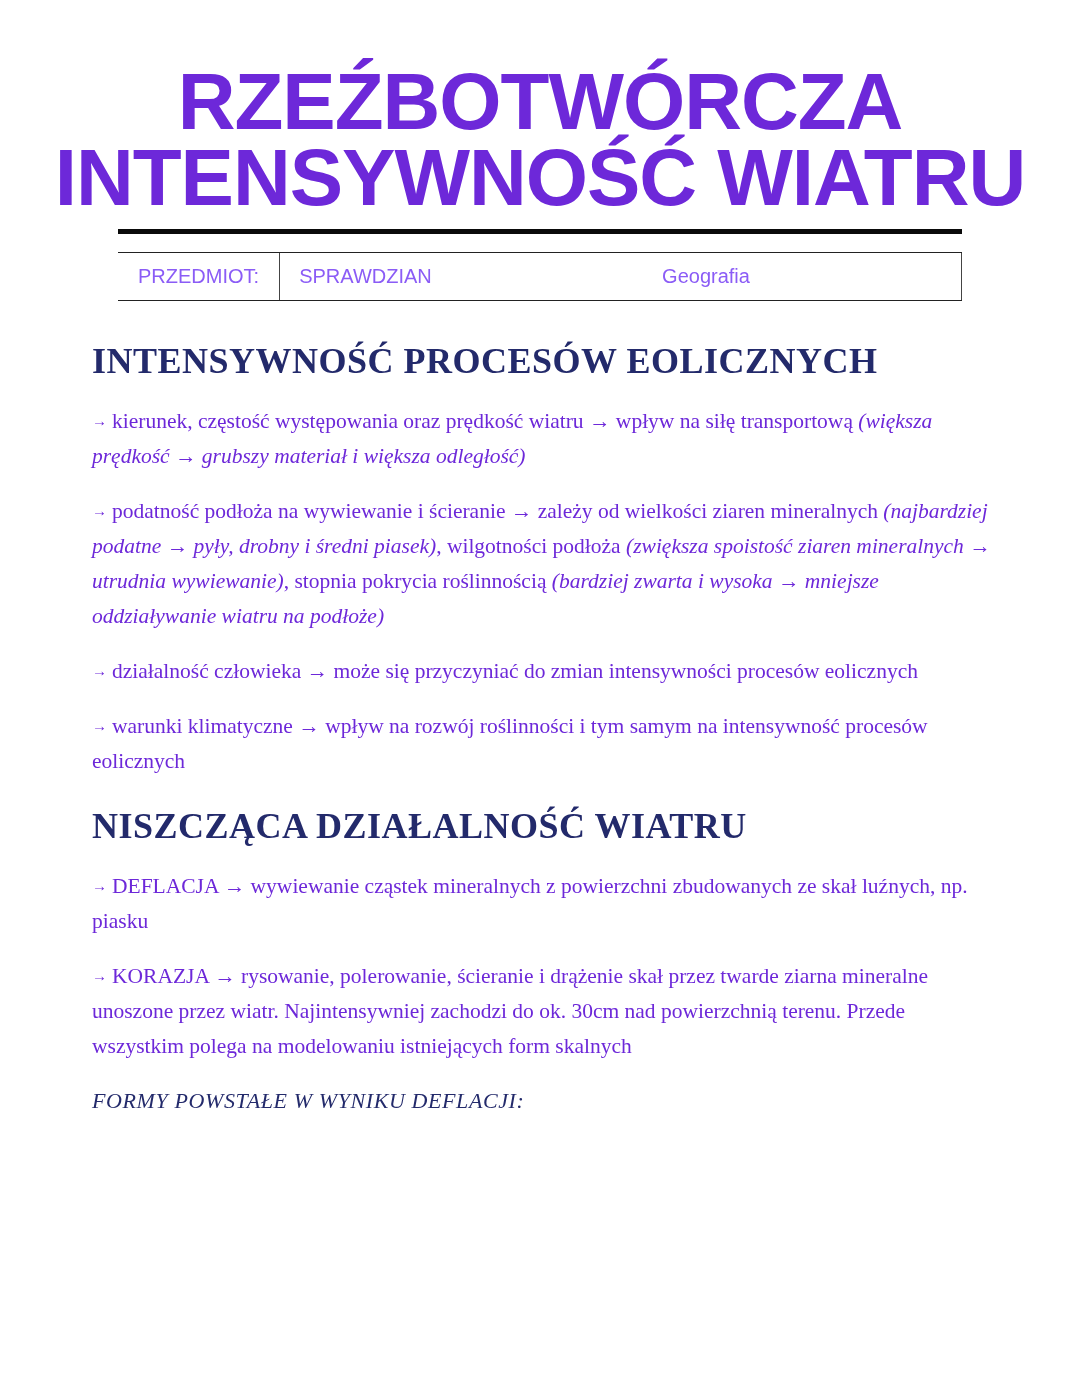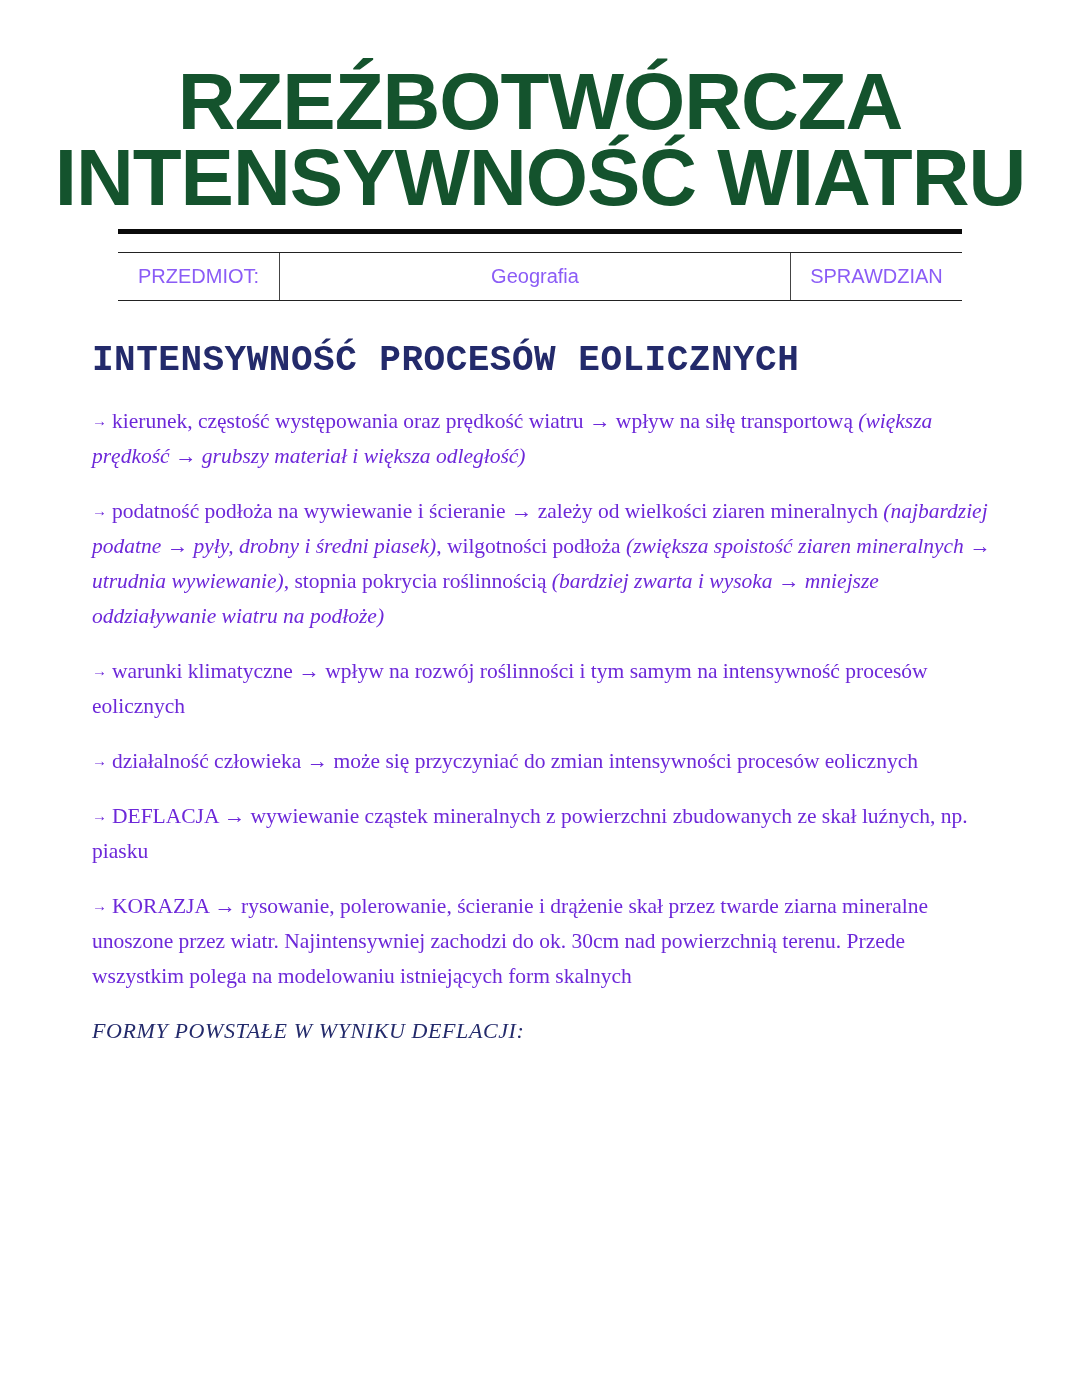--- a/index.html
+++ b/index.html
@@ -4,40 +4,40 @@
 <style>
   * { box-sizing: border-box; margin: 0; padding: 0; }
   html, body { width: 1080px; height: 1397px; background: #ffffff; overflow: hidden; }
   body { position: relative; font-family: "Liberation Serif", "DejaVu Serif", serif; color: #111; }
 
   .title {
     position: absolute; left: 0; top: 64px; width: 1080px;
     text-align: center;
     font-family: "Liberation Sans", "DejaVu Sans", sans-serif;
     font-weight: bold; font-size: 80px; line-height: 76px;
-    letter-spacing: -1px; color: #14532d;
+    letter-spacing: -1px; color: #6d28d9;
     transform: scaleX(1.0);
   }
   .title .line { display: block; }
 
   .rule-thick { position: absolute; left: 118px; top: 229px; width: 844px; height: 5px; background: #0a0a0a; }
   .meta-table {
     position: absolute; left: 118px; top: 252px; width: 844px; height: 49px;
     border-top: 1.5px solid #222; border-bottom: 1.5px solid #222;
     display: flex;
     font-family: "Liberation Sans", "DejaVu Sans", sans-serif; font-size: 20px; color: #8b5cf6;
   }
   .meta-table .cell { display: flex; align-items: center; justify-content: center; height: 100%; }
   .meta-table .c1 { width: 162px; border-right: 1px solid #444; }
   .meta-table .c2 { width: 511px; border-right: 1px solid #444; }
   .meta-table .c3 { flex: 1; }
 
   .content { position: absolute; left: 92px; top: 336px; width: 900px; }
   h2.section {
-    font-family: Liberation Mono, monospace;
+    font-family: Liberation Serif, serif;
     font-weight: bold; color: #232a6b; font-size: 36px; line-height: 50px;
     letter-spacing: 0.5px; transform-origin: left; 
     margin-bottom: 18px;
   }
   h2.section.s2 { margin-top: 22px; }
   p.bullet {
     font-size: 21.5px; line-height: 35px; color: #6d28d9;
     margin-bottom: 20px;
   }
   p.bullet .arrow-lead { font-size: 15px; vertical-align: 2px; margin-right: 5px; }
@@ -53,44 +53,45 @@
 
 <div class="title">
   <span class="line">RZEŹBOTWÓRCZA</span>
   <span class="line">INTENSYWNOŚĆ WIATRU</span>
 </div>
 
 <div class="rule-thick"></div>
 
 <div class="meta-table">
   <div class="cell c1">PRZEDMIOT:</div>
+  <div class="cell c3">SPRAWDZIAN</div>
   <div class="cell c2">Geografia</div>
-  <div class="cell c3">SPRAWDZIAN</div>
 </div>
 
 <div class="content">
 
   <h2 class="section">INTENSYWNOŚĆ PROCESÓW EOLICZNYCH</h2>
 
   <p class="bullet">
     <span class="arrow-lead">→</span><span>kierunek, częstość występowania oraz prędkość wiatru → wpływ na siłę transportową </span><em>(większa prędkość → grubszy materiał i większa odległość)</em>
   </p>
 
   <p class="bullet">
     <span class="arrow-lead">→</span><span>podatność podłoża na wywiewanie i ścieranie → zależy od wielkości ziaren mineralnych </span><em>(najbardziej podatne → pyły, drobny i średni piasek)</em><span>, wilgotności podłoża </span><em>(zwiększa spoistość ziaren mineralnych → utrudnia wywiewanie)</em><span>, stopnia pokrycia roślinnością </span><em>(bardziej zwarta i wysoka →  mniejsze oddziaływanie wiatru na podłoże)</em>
   </p>
 
   <p class="bullet">
+    <span class="arrow-lead">→</span><span>działalność człowieka → może się przyczyniać do zmian intensywności procesów eolicznych</span>
+  </p>
+
+  <p class="bullet">
     <span class="arrow-lead">→</span><span>warunki klimatyczne →  wpływ na rozwój roślinności i tym samym na intensywność procesów eolicznych</span>
   </p>
 
-  <p class="bullet">
-    <span class="arrow-lead">→</span><span>działalność człowieka → może się przyczyniać do zmian intensywności procesów eolicznych</span>
-  </p>
-
+  <h2 class="section s2">NISZCZĄCA DZIAŁALNOŚĆ WIATRU</h2>
 
   <p class="bullet">
     <span class="arrow-lead">→</span><span>DEFLACJA → wywiewanie cząstek mineralnych z powierzchni zbudowanych ze skał luźnych, np. piasku</span>
   </p>
 
   <p class="bullet">
     <span class="arrow-lead">→</span><span>KORAZJA → rysowanie, polerowanie, ścieranie i drążenie skał przez twarde ziarna mineralne unoszone przez wiatr. Najintensywniej zachodzi do ok. 30cm nad powierzchnią terenu. Przede wszystkim polega na modelowaniu istniejących form skalnych</span>
   </p>
 
   <h3 class="subsection">FORMY POWSTAŁE W WYNIKU DEFLACJI:</h3>

